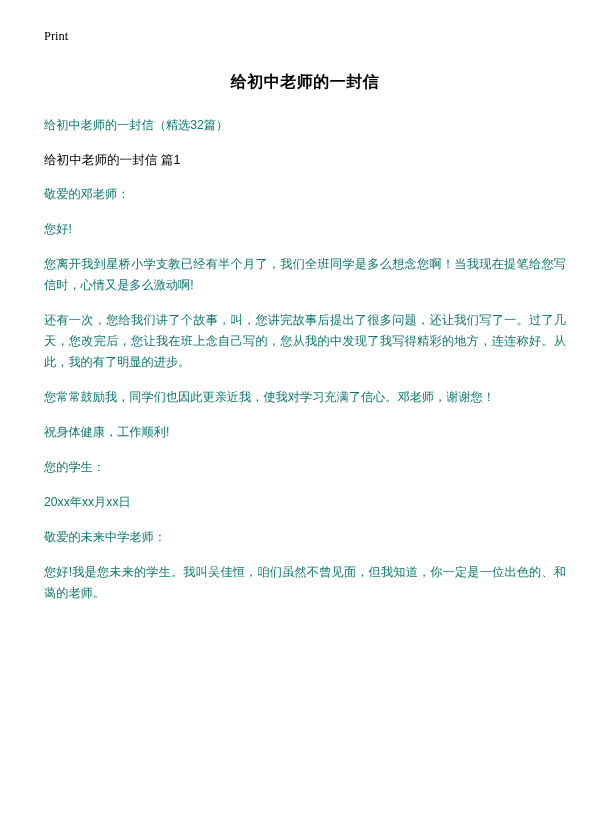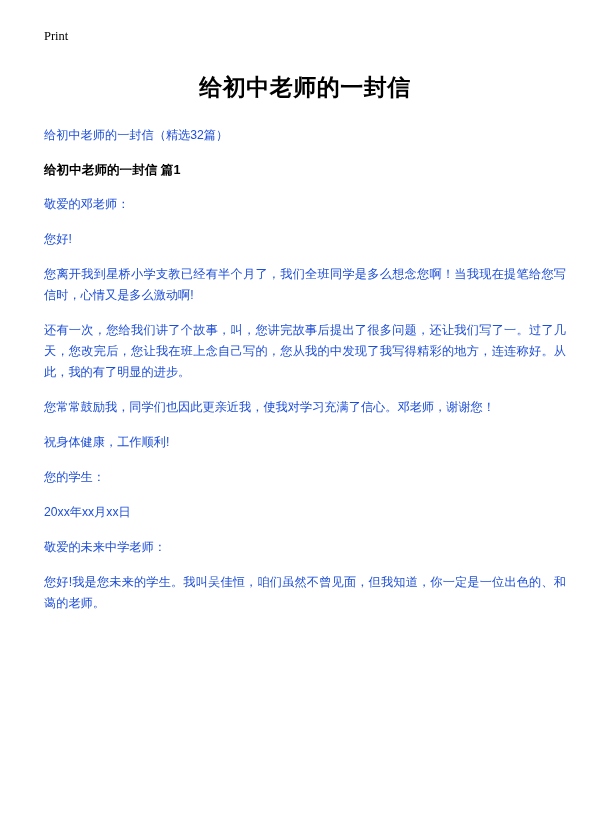--- a/index.html
+++ b/index.html
@@ -24,35 +24,35 @@
   .print-link {
     font-size: 12.5px;
     color: #000;
     text-decoration: none;
     display: inline-block;
     margin-bottom: 18px;
     font-family: "Liberation Serif", "DejaVu Serif", serif;
   }
   .doc-title {
     text-align: center;
-    font-size: 23px;
+    font-size: 16px;
     font-weight: bold;
     margin: 10px 0 22px 0;
     letter-spacing: 0.5px;
   }
   p.body-text {
     font-size: 12.2px;
     line-height: 1.72;
     margin: 0 0 14px 0;
     text-align: justify;
-    color: #1d4ed8;
+    color: #0f766e;
   }
   h2.section-head {
     font-size: 12.6px;
-    font-weight: bold;
+    font-weight: normal;
     margin: 0 0 14px 0;
     line-height: 1.6;
   }
 </style>
 </head>
 <body>
 
 <div class="page">
 
   <a href="#" class="print-link">Print</a>

